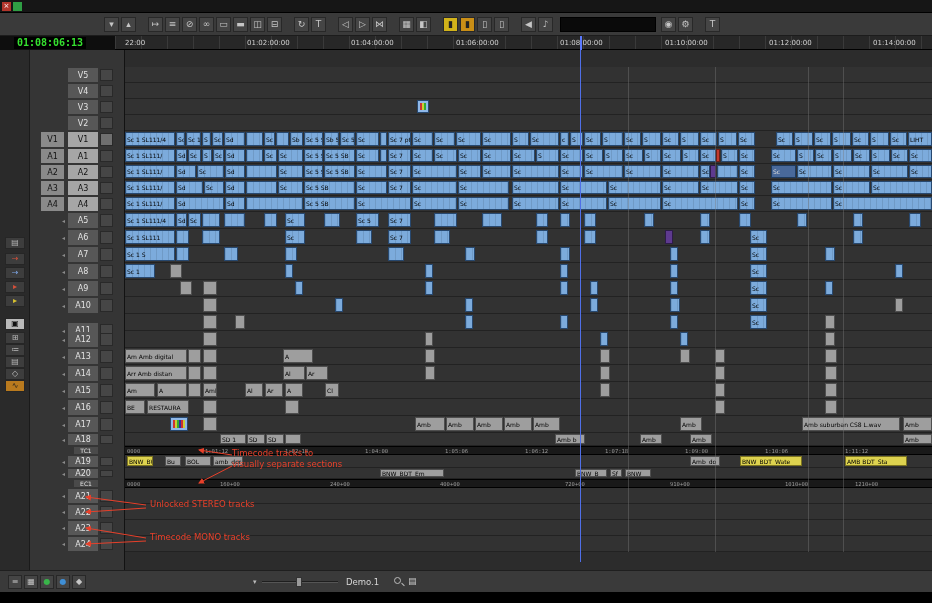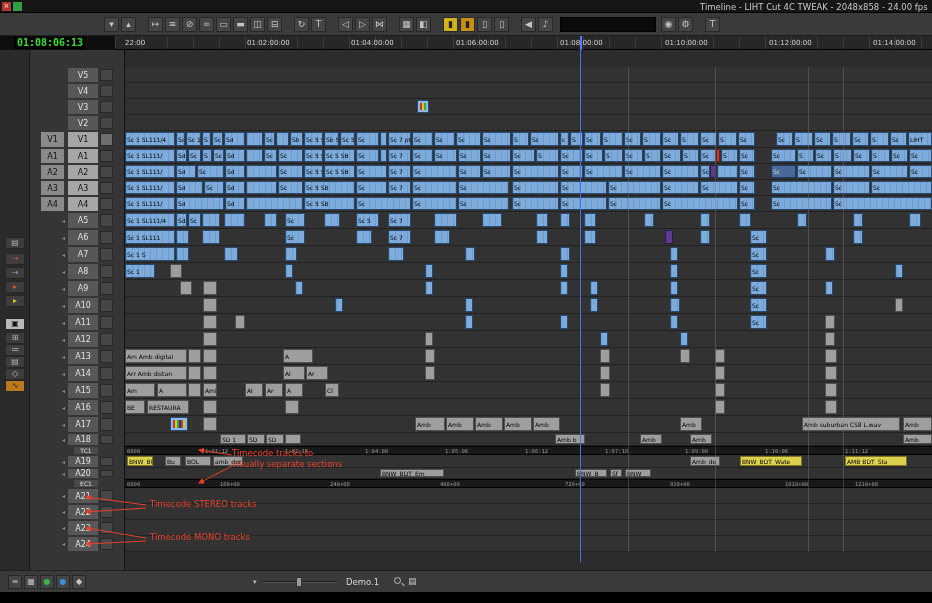--- a/index.html
+++ b/index.html
@@ -78,21 +78,20 @@
 .bb-right{position:absolute;left:408px;top:5px;font-size:9px;color:#c6c6c6}
 </style>
 </head>
 <body>
 
 <div class="app">
 
   <div class="titlebar">
     <div class="close-btn">×</div>
     <div class="zoom-btn"></div>
-    <div class="title">Timeline - LIHT Cut 4C TWEAK - 2048x858 - 24.00 fps</div>
   </div>
 
   <div class="toolbar" id="toolbar">
       <div class="tbtn">▾</div>
       <div class="tbtn">▴</div>
       <div class="tbtn" style="margin-left: 10px;">↦</div>
       <div class="tbtn">≡</div>
       <div class="tbtn">⊘</div>
       <div class="tbtn">∞</div>
       <div class="tbtn">▭</div>
@@ -212,21 +211,21 @@
         <div class="prow" style="top: 230px; height: 17px;">
           <div class="patch">◂</div>
           <div class="recbtn">A9</div>
           <div class="monbox"></div>
         </div>
         <div class="prow" style="top: 247px; height: 17px;">
           <div class="patch">◂</div>
           <div class="recbtn">A10</div>
           <div class="monbox"></div>
         </div>
-        <div class="prow" style="top: 264px; height: 17px;">
+        <div class="prow" style="top: 272px; height: 17px;">
           <div class="patch">◂</div>
           <div class="recbtn">A11</div>
           <div class="monbox"></div>
         </div>
         <div class="prow" style="top: 281px; height: 17px;">
           <div class="patch">◂</div>
           <div class="recbtn">A12</div>
           <div class="monbox"></div>
         </div>
         <div class="prow" style="top: 298px; height: 17px;">
@@ -675,21 +674,21 @@
       <line x1="146" y1="455" x2="86" y2="447" stroke="#e8402a" stroke-width="1" marker-end="url(#ah)"></line>
       <line x1="146" y1="458" x2="86" y2="462" stroke="#e8402a" stroke-width="1" marker-end="url(#ah)"></line>
       <line x1="146" y1="488" x2="86" y2="478" stroke="#e8402a" stroke-width="1" marker-end="url(#ah)"></line>
       <line x1="146" y1="491" x2="86" y2="494" stroke="#e8402a" stroke-width="1" marker-end="url(#ah)"></line>
     </svg>
 
     <div class="anno anno1">
       <div>Timecode tracks to</div>
       <div>visually separate sections</div>
     </div>
-    <div class="anno anno2">Timecode STEREO tracks</div>
+    <div class="anno anno2">Unlocked STEREO tracks</div>
     <div class="anno anno3">Timecode MONO tracks</div>
   </div>
 
   <div class="bottombar">
     <div id="bb-icons">
         <div class="bbtn" style="left: 8px;">≡</div>
         <div class="bbtn" style="left: 24px;">▦</div>
         <div class="bbtn green" style="left: 40px;">●</div>
         <div class="bbtn blue" style="left: 56px;">●</div>
         <div class="bbtn" style="left: 72px;">◆</div>

